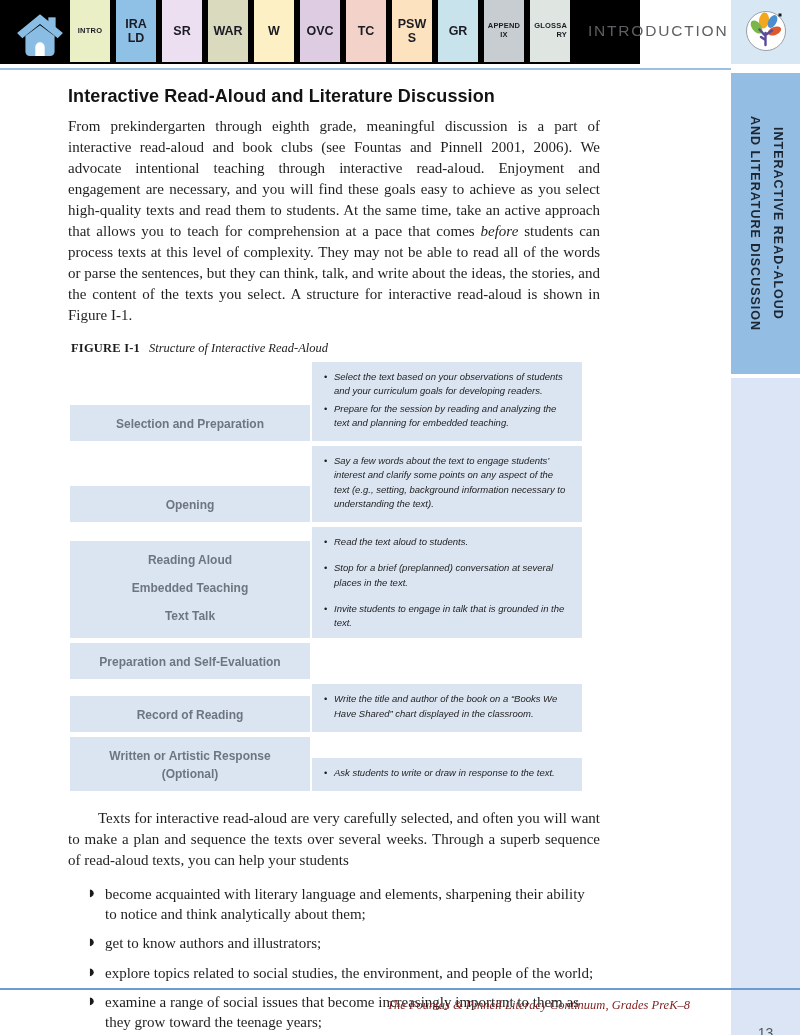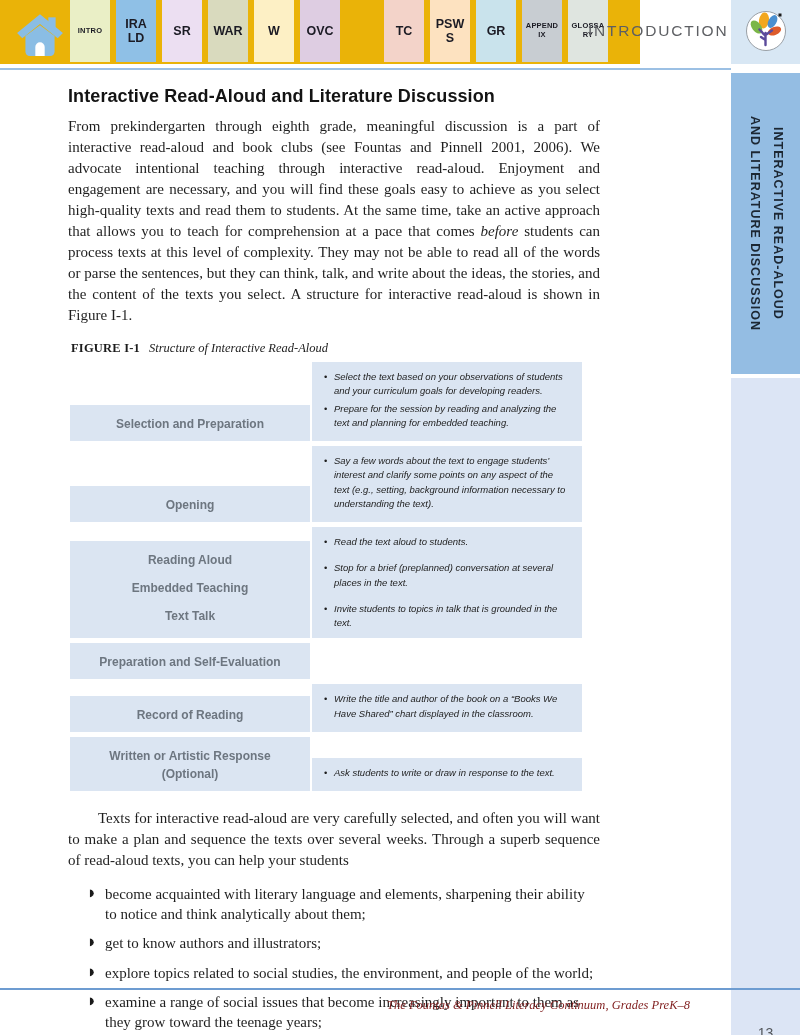--- a/index.html
+++ b/index.html
@@ -6,21 +6,21 @@
   html, body { margin: 0; padding: 0; }
   body {
     width: 800px; height: 1035px;
     position: relative;
     background: #ffffff;
     font-family: "Liberation Sans", sans-serif;
     overflow: hidden;
   }
 
   
-  .topbar { position: absolute; top: 0; left: 0; width: 640px; height: 64px; background: #eab308; }
+  .topbar { position: absolute; top: 0; left: 0; width: 640px; height: 64px; background: #000000; }
   .home-btn { position: absolute; left: 15px; top: 9px; width: 50px; height: 50px; cursor: pointer; border: none; background: transparent; padding: 0; }
   .tabs { position: absolute; left: 70px; top: 0; display: flex; gap: 6px; }
   .tab {
     width: 40px; height: 62px;
     display: flex; align-items: center; justify-content: center;
     text-align: center;
     font-weight: bold; font-size: 12.5px; color: #1b1b24;
     cursor: pointer; line-height: 1.15;
   }
   .tab.small-label { font-size: 7.5px; letter-spacing: 0.2px; }
@@ -146,33 +146,33 @@
       </div>
     <div class="tab" style="background-color: rgb(217, 218, 190);">
         <span class="lbl">WAR</span>
       </div>
     <div class="tab" style="background-color: rgb(253, 240, 197);">
         <span class="lbl">W</span>
       </div>
     <div class="tab" style="background-color: rgb(222, 205, 226);">
         <span class="lbl">OVC</span>
       </div>
-    <div class="tab" style="background-color: rgb(243, 211, 201); margin-left: 38px;">
+    <div class="tab" style="background-color: rgb(243, 211, 201);">
         <span class="lbl">TC</span>
       </div>
     <div class="tab" style="background-color: rgb(253, 226, 192);">
         <span class="lbl">PSWS</span>
       </div>
     <div class="tab" style="background-color: rgb(201, 227, 236);">
         <span class="lbl">GR</span>
       </div>
     <div class="tab small-label" style="background-color: rgb(200, 205, 210);">
         <span class="lbl">APPENDIX</span>
       </div>
-    <div class="tab small-label" style="background-color: rgb(223, 229, 224);">
+    <div class="tab small-label" style="background-color: rgb(223, 229, 224); text-align: right;">
         <span class="lbl">GLOSSARY</span>
       </div>
   </div>
 
   <div class="section-label">INTRODUCTION</div>
 
   <div class="logo-block">
     <span>
       <svg width="46" height="46" viewBox="0 0 46 46">
         <circle cx="23" cy="24" r="19.5" fill="#ffffff" stroke="#9aa0a6" stroke-width="1"></circle>
@@ -227,21 +227,21 @@
     </div>
 
     <div class="fig-row spread">
       <div class="cell cell-label">Reading Aloud
 Embedded Teaching
 Text Talk</div>
       <div class="cell cell-content">
         <ul>
           <li>Read the text aloud to students.</li>
           <li>Stop for a brief (preplanned) conversation at several places in the text.</li>
-          <li>Invite students to topics in talk that is grounded in the text.</li>
+          <li>Invite students to engage in talk that is grounded in the text.</li>
         </ul>
       </div>
     </div>
 
     <div class="fig-row">
       <div class="cell cell-label">Preparation and Self-Evaluation</div>
     </div>
 
     <div class="fig-row">
       <div class="cell cell-label">Record of Reading</div>

